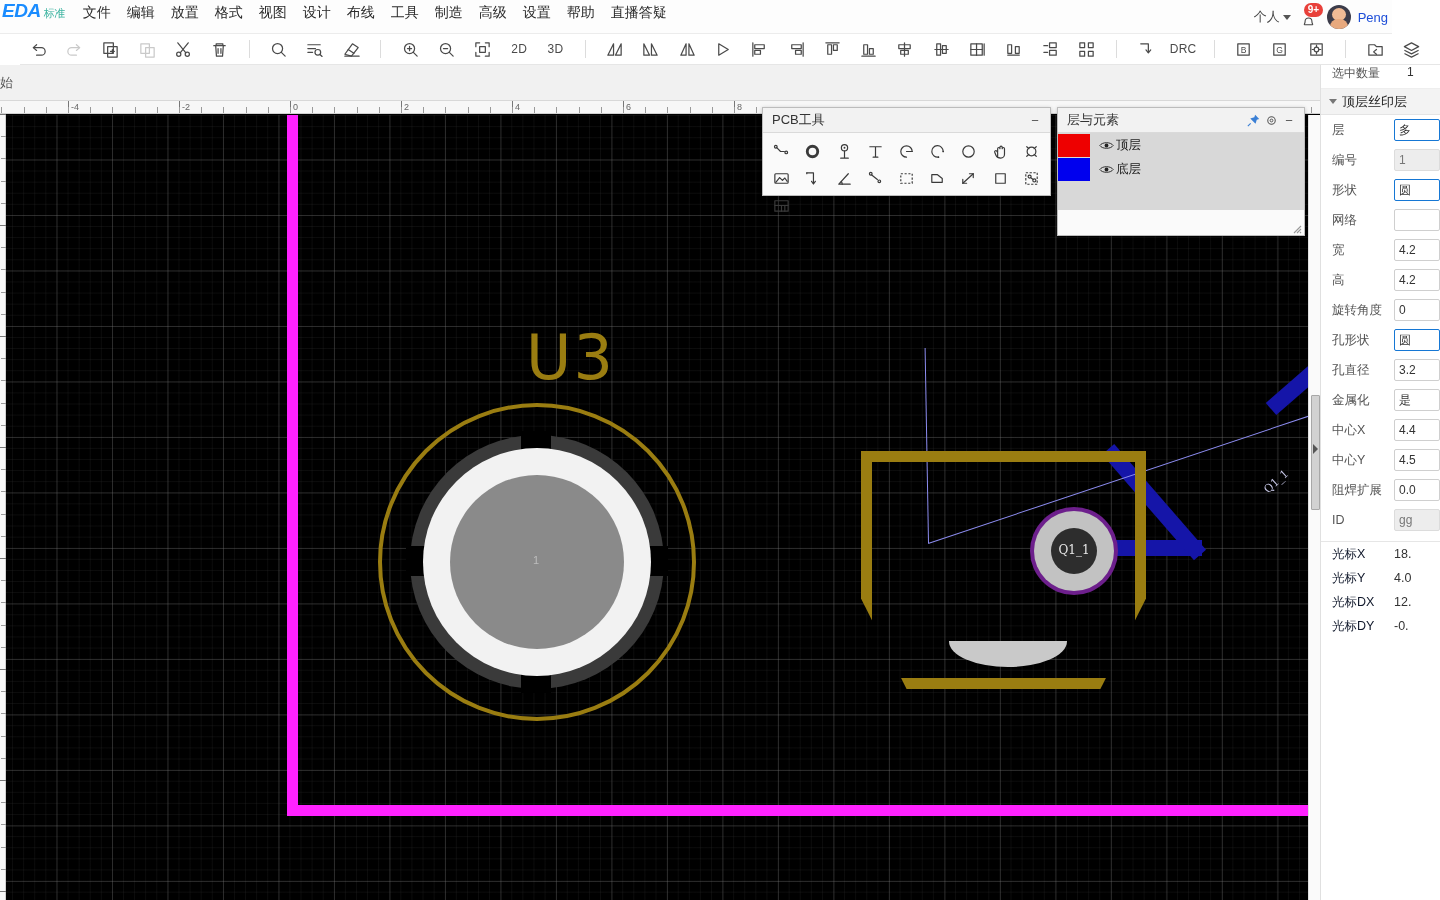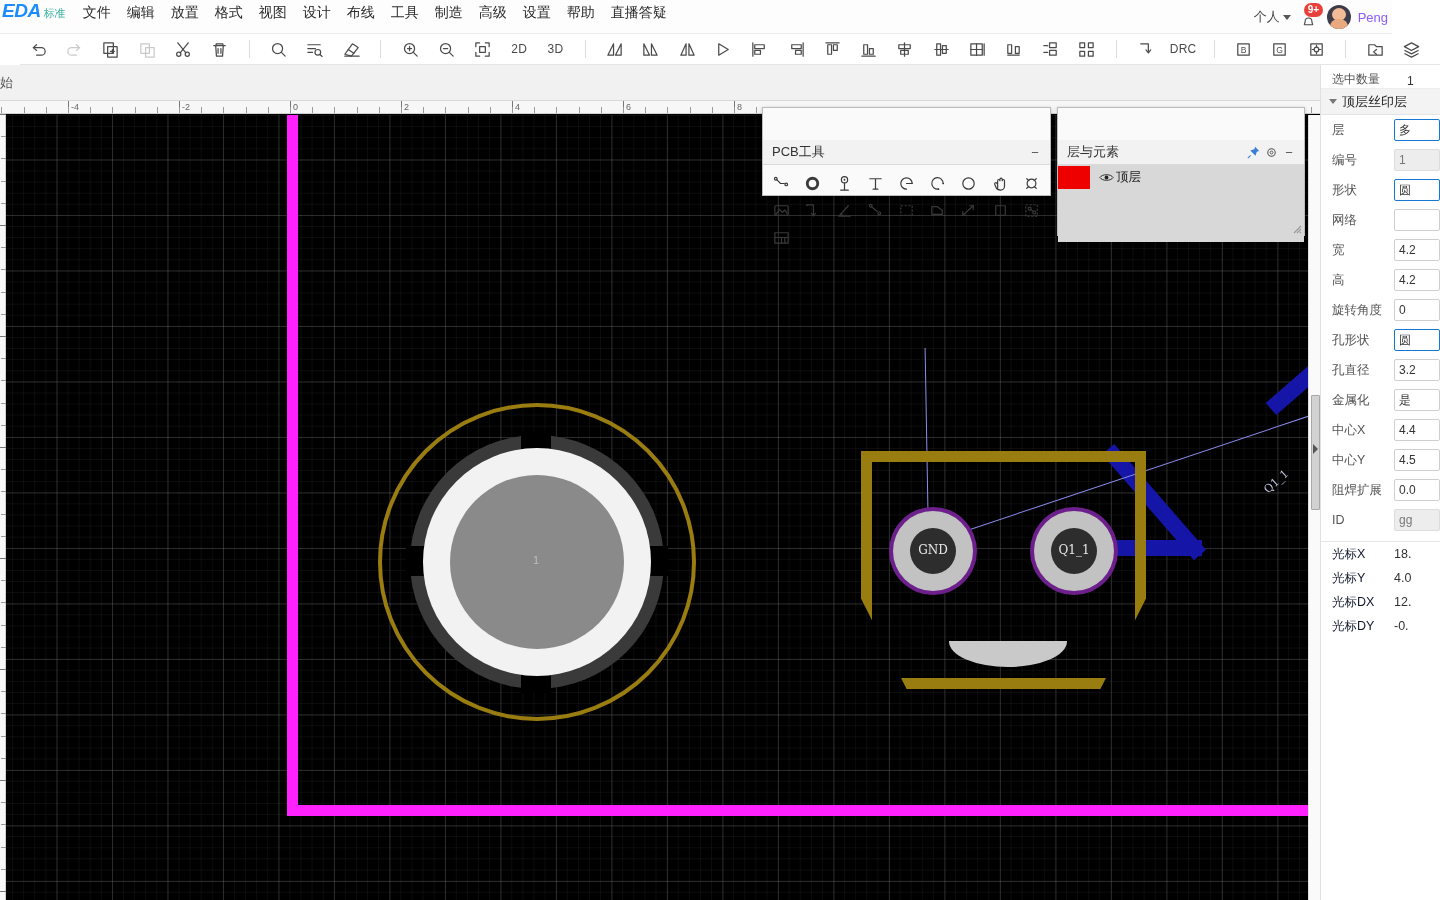--- a/index.html
+++ b/index.html
@@ -36,21 +36,21 @@
   .bellwrap { position:relative; width:22px; height:24px; display:flex; align-items:flex-end; justify-content:center; }
   .badge {
     position:absolute; top:-2px; left:6px; background:#e8403a; color:#fff;
     font-size:10px; font-weight:bold; border-radius:9px; padding:0 4px; line-height:14px; height:14px; min-width:19px; text-align:center;
   }
   .avatar {
     width:24px;height:24px;border-radius:50%;background:#3c3c4a; position:relative; overflow:hidden; flex:none;
   }
   .avatar::before { content:""; position:absolute; left:5px; top:3px; width:14px; height:13px; border-radius:50%; background:#f0bb96; }
   .avatar::after { content:""; position:absolute; left:3px; top:14px; width:18px; height:12px; border-radius:8px 8px 0 0; background:#e8a97e; }
-  .username { font-size:13px; color:#8b5cf6; }
+  .username { font-size:13px; color:#1d4ed8; }
 
   
   .toolbar {
     position:absolute; left:0; top:34px; width:1440px; height:31px;
     background:#fff; border-bottom:1px solid #e6e6e6;
     display:flex; align-items:center; padding-left:6px; gap:12px;margin-left:20px;
   }
   .tb { width:32px; height:26px; display:flex; align-items:center; justify-content:center; color:#4a4a4a; cursor:default; }
   .tb.dim { color:#c9c9c9; }
   .tb.txt { font-size:12px; color:#4a4a4a; letter-spacing:0.3px; }
@@ -137,21 +137,21 @@
   .vscroll { position:absolute; right:0px; top:14px; width:12px; height:786px; background:#fafafa; border-left:1px solid #e0e0e0; }
   .vscroll-thumb { position:absolute; left:2px; top:280px; width:9px; height:115px; background:#d2d2d2; border:1px solid #a8a8a8; border-radius:1px; }
   .vscroll-thumb::after { content:""; position:absolute; left:1px; top:48px; border-left:5px solid #555; border-top:5px solid transparent; border-bottom:5px solid transparent; }
 
   
   .panel {
     position:absolute; background:#fafafa; border:1px solid #bcbcbc; box-shadow:0 1px 4px rgba(0,0,0,.22);
   }
   .panel-head {
     height:25px; display:flex; align-items:center; padding:0 6px 0 9px;
-    background:#f2f2f2; border-bottom:1px solid #dadada; font-size:13px; color:#333;margin-top:32px;
+    background:#f2f2f2; border-bottom:1px solid #dadada; font-size:13px; color:#333;
   }
   .panel-head .sp { flex:1; }
   .headbtn { width:18px; height:18px; display:flex; align-items:center; justify-content:center; color:#555; cursor:default; }
 
   #pcbtools { left:762px; top:107px; width:289px; height:89px; }
   .tool-grid { padding:5px 3px 4px 3px; display:grid; grid-template-columns:repeat(9,1fr); grid-auto-rows:27px; }
   .tool { display:flex; align-items:center; justify-content:center; color:#3a3a3a; cursor:default; }
 
   
   #layers { left:1057px; top:107px; width:248px; height:129px; }
@@ -163,21 +163,21 @@
   .lay-tab.active { background:#fff; color:#1677d4; font-weight:bold; border-bottom:2px solid #fff; }
   .lay-list { background:#d8d8d8; height:77px; }
   .lay-row { display:flex; align-items:center; height:24px; gap:0px; }
   .lay-sw { width:32px; height:23px; margin-right:6px; flex:none; }
   .eye { width:20px; display:flex; align-items:center; justify-content:center; color:#222; cursor:default; }
   .lay-name { font-size:12.5px; color:#1c1c1c; }
   .resize-grip { position:absolute; right:2px; bottom:1px; width:12px; height:12px; }
 
   
   .props { position:absolute; left:1320px; top:65px; width:120px; height:835px; background:#fff; border-left:1px solid #e0e0e0; overflow:hidden; }
-  .selcount { height:24px; display:flex; align-items:flex-end; font-size:12px; color:#555; padding-left:11px; border-bottom:1px solid #eee; }
+  .selcount { height:24px; display:flex; align-items:flex-start; font-size:12px; color:#555; padding-left:11px; border-bottom:1px solid #eee; }
   .selcount .num { margin-left:27px; color:#333; }
   .sect-head {
     height:26px; display:flex; align-items:center; gap:5px; padding-left:8px;
     background:#f3f3f3; font-size:13px; color:#222; border-bottom:1px solid #e4e4e4;
   }
   .tri { width:0;height:0;border-left:4px solid transparent;border-right:4px solid transparent;border-top:5px solid #777; }
   .prow { height:30px; display:flex; align-items:center; padding-left:11px; }
   .plabel { font-size:12.5px; color:#555; width:62px; flex:none; white-space:nowrap; }
   .pfield {
     flex:1; height:22px; border:1px solid #cfcfcf; border-radius:2px; background:#fff;
@@ -590,38 +590,34 @@
         <div class="u3-silk"></div>
         <div class="u3-ring"></div>
         <div class="u3-gap" style="left:143px;top:28px;width:30px;height:44px;"></div>
         <div class="u3-gap" style="left:143px;top:246px;width:30px;height:44px;"></div>
         <div class="u3-gap" style="left:28px;top:143px;width:44px;height:30px;"></div>
         <div class="u3-gap" style="left:246px;top:143px;width:44px;height:30px;"></div>
         <div class="u3-white"></div>
         <div class="u3-core"></div>
         <div class="u3-pin1">1</div>
       </div>
+      <div class="u3-label">U3</div>
 
       <div class="trace" style="left:1110px;top:425px;width:86px;height:16px;"></div>
       <div class="trace" style="left:1186px;top:300px;width:16px;height:140px;transform:rotate(-41deg);transform-origin:50% 100%;"></div>
       <div class="trace" style="left:1265px;top:286px;width:60px;height:16px;transform:rotate(-41deg);transform-origin:0 50%;"></div>
       <div class="trace-label" style="left:1256px;top:360px;transform:rotate(-42deg);">Q1_1</div>
 
       <div class="ratline" style="left:922px;top:428px;width:195px;transform:rotate(-91deg);"></div>
       <div class="ratline" style="left:922px;top:428px;width:420px;transform:rotate(-18.5deg);"></div>
 
       <div class="q1">
         <div class="q1-silk"></div>
         <div class="q1-crescent"></div>
 
-        <div class="pad pad-halo" style="left:28px;top:56px;width:88px;height:88px;">
-          <div class="pad-ring" style="left:4px;top:4px;width:80px;height:80px;"></div>
-          <div class="pad-hole" style="left:21px;top:21px;width:46px;height:46px;"></div>
-          <div class="pad-text" style="top:36px;">GND</div>
-        </div>
 
         <div class="pad pad-halo" style="left:169px;top:56px;width:88px;height:88px;">
           <div class="pad-ring" style="left:4px;top:4px;width:80px;height:80px;"></div>
           <div class="pad-hole" style="left:21px;top:21px;width:46px;height:46px;"></div>
           <div class="pad-text" style="top:36px;">Q1_1</div>
         </div>
       </div>
     </div>
 
     <div class="vscroll">
@@ -776,20 +772,30 @@
         <div class="lay-row">
           <div class="lay-sw" style="background:#ee0000"></div>
           <div class="eye">
             <svg width="15" height="11" viewBox="0 0 18 12">
               <path d="M1 6 C4 1.5 14 1.5 17 6 C14 10.5 4 10.5 1 6 Z" fill="none" stroke="#222" stroke-width="1.1"></path>
               <circle cx="9" cy="6" r="2.3" fill="#222"></circle>
             </svg>
           </div>
           <div class="lay-name">顶层</div>
         </div>
+        <div class="lay-row">
+          <div class="lay-sw" style="background:#0000ee"></div>
+          <div class="eye">
+            <svg width="15" height="11" viewBox="0 0 18 12">
+              <path d="M1 6 C4 1.5 14 1.5 17 6 C14 10.5 4 10.5 1 6 Z" fill="none" stroke="#222" stroke-width="1.1"></path>
+              <circle cx="9" cy="6" r="2.3" fill="#222"></circle>
+            </svg>
+          </div>
+          <div class="lay-name">底层</div>
+        </div>
       </div>
     <svg class="resize-grip" viewBox="0 0 12 12">
       <path d="M11 4 L4 11 M11 7 L7 11 M11 10 L10 11" stroke="#999" stroke-width="1.1" fill="none"></path>
     </svg>
   </div>
 
   <div class="props">
     <div class="selcount">
       <span>选中数量</span>
       <span class="num">1</span>

